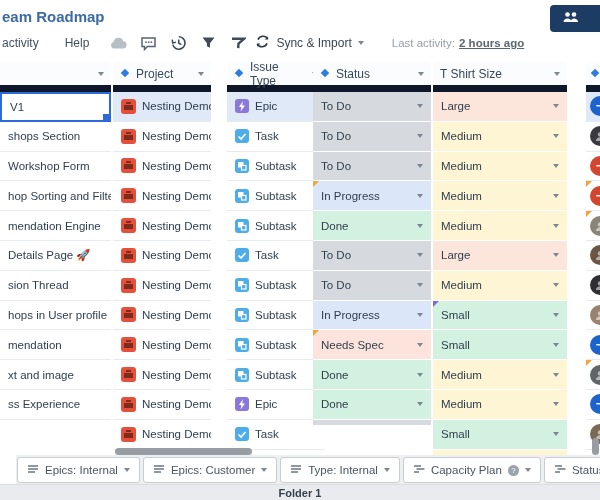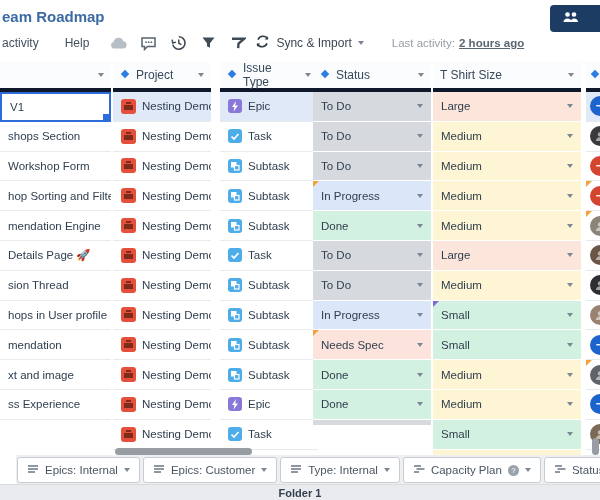--- a/index.html
+++ b/index.html
@@ -16,21 +16,21 @@
   .menu-item { padding:0 12px 0 2px; cursor:pointer; }
   .menu-item.help { padding:0 14px; }
   .mico { display:flex; align-items:center; justify-content:center; width:30px; height:20px; cursor:pointer; }
   .sync-group { display:flex; align-items:center; gap:6px; margin-left:2px; cursor:pointer; color:#3b4754; }
   .last-activity { margin-left:28px; font-size:11.5px; color:#97a0a9; }
   .last-activity b { color:#5b6670; font-weight:700; margin-left:4px;text-decoration:underline; }
 
   
   .grid { position:absolute; top:62px; left:0; width:600px; height:394px; }
   .col { position:absolute; top:0; }
-  .hcell { height:30px; display:flex; align-items:center; gap:6px; background:#fbfcfd; border-bottom:4px solid #0f172a; padding:0 7px; font-size:12px; color:#37485a; }
+  .hcell { height:30px; display:flex; align-items:center; gap:6px; background:#fbfcfd; border-bottom:7px solid #0f172a; padding:0 7px; font-size:12px; color:#37485a; }
   .hcaret { margin-left:auto; }
   .caret { width:0; height:0; border-left:3.5px solid transparent; border-right:3.5px solid transparent; border-top:4px solid #7c8794; flex:none; }
   .cell { position:relative; height:29.8px; display:flex; align-items:center; gap:6px; padding:0 8px; font-size:11.5px; color:#2f3e4e; background:#fff; border-bottom:1px solid #e8ebee; white-space:nowrap; overflow:hidden; }
   .cell.colored { border-bottom:1px solid #fff; }
   .cell .caret { margin-left:auto; }
   .cell.rowsel { background:#dfe9f8; }
   .cell.sel { border:2px solid #2c6bd9; background:#fff; }
   .fill-handle { position:absolute; right:0; bottom:0; width:6px; height:6px; background:#2c6bd9; }
   .corner { position:absolute; top:0; left:0; width:0; height:0; border-top:6px solid #f2a33c; border-right:6px solid transparent; }
   .corner.purple { border-top-color:#7e6bd9; }
@@ -214,21 +214,21 @@
             <span class="proj-ic"></span>
             <span>Nesting Demo</span>
           </div>
           <div class="cell">
             <span class="proj-ic"></span>
             <span>Nesting Demo</span>
           </div>
           <div class="sliver" style="background: rgb(255, 255, 255);"></div>
         </div>
     </div>
-    <div class="col" id="col-issue" style="left:220px;width:98px">
+    <div class="col" id="col-issue" style="left:227px;width:98px">
       <div class="hcell">
         <span><svg width="10" height="10" viewBox="0 0 10 10">
               <rect x="2" y="2" width="6" height="6" fill="#2b7de1" transform="rotate(45 5 5)"></rect>
             </svg></span>
         <span>Issue Type</span>
         <span class="hcaret caret"></span>
       </div>
       <div class="cbody">
           <div class="cell rowsel">
             <span class="type-ic" style="background:#8a78d8">
@@ -387,21 +387,21 @@
             <span>Done</span>
             <span class="caret"></span>
           </div>
           <div class="cell colored" style="background: rgb(211, 241, 224);">
             <span>Done</span>
             <span class="caret"></span>
           </div>
           <div class="sliver" style="background: rgb(214, 218, 222);"></div>
         </div>
     </div>
-    <div class="col" id="col-size" style="left:433px;width:148px">
+    <div class="col" id="col-size" style="left:433px;width:134px">
       <div class="hcell">
         <span>T Shirt Size</span>
         <span class="hcaret caret"></span>
       </div>
       <div class="cbody">
           <div class="cell colored" style="background: rgb(252, 229, 218);">
             <span>Large</span>
             <span class="caret"></span>
           </div>
           <div class="cell colored" style="background: rgb(253, 245, 211);">

